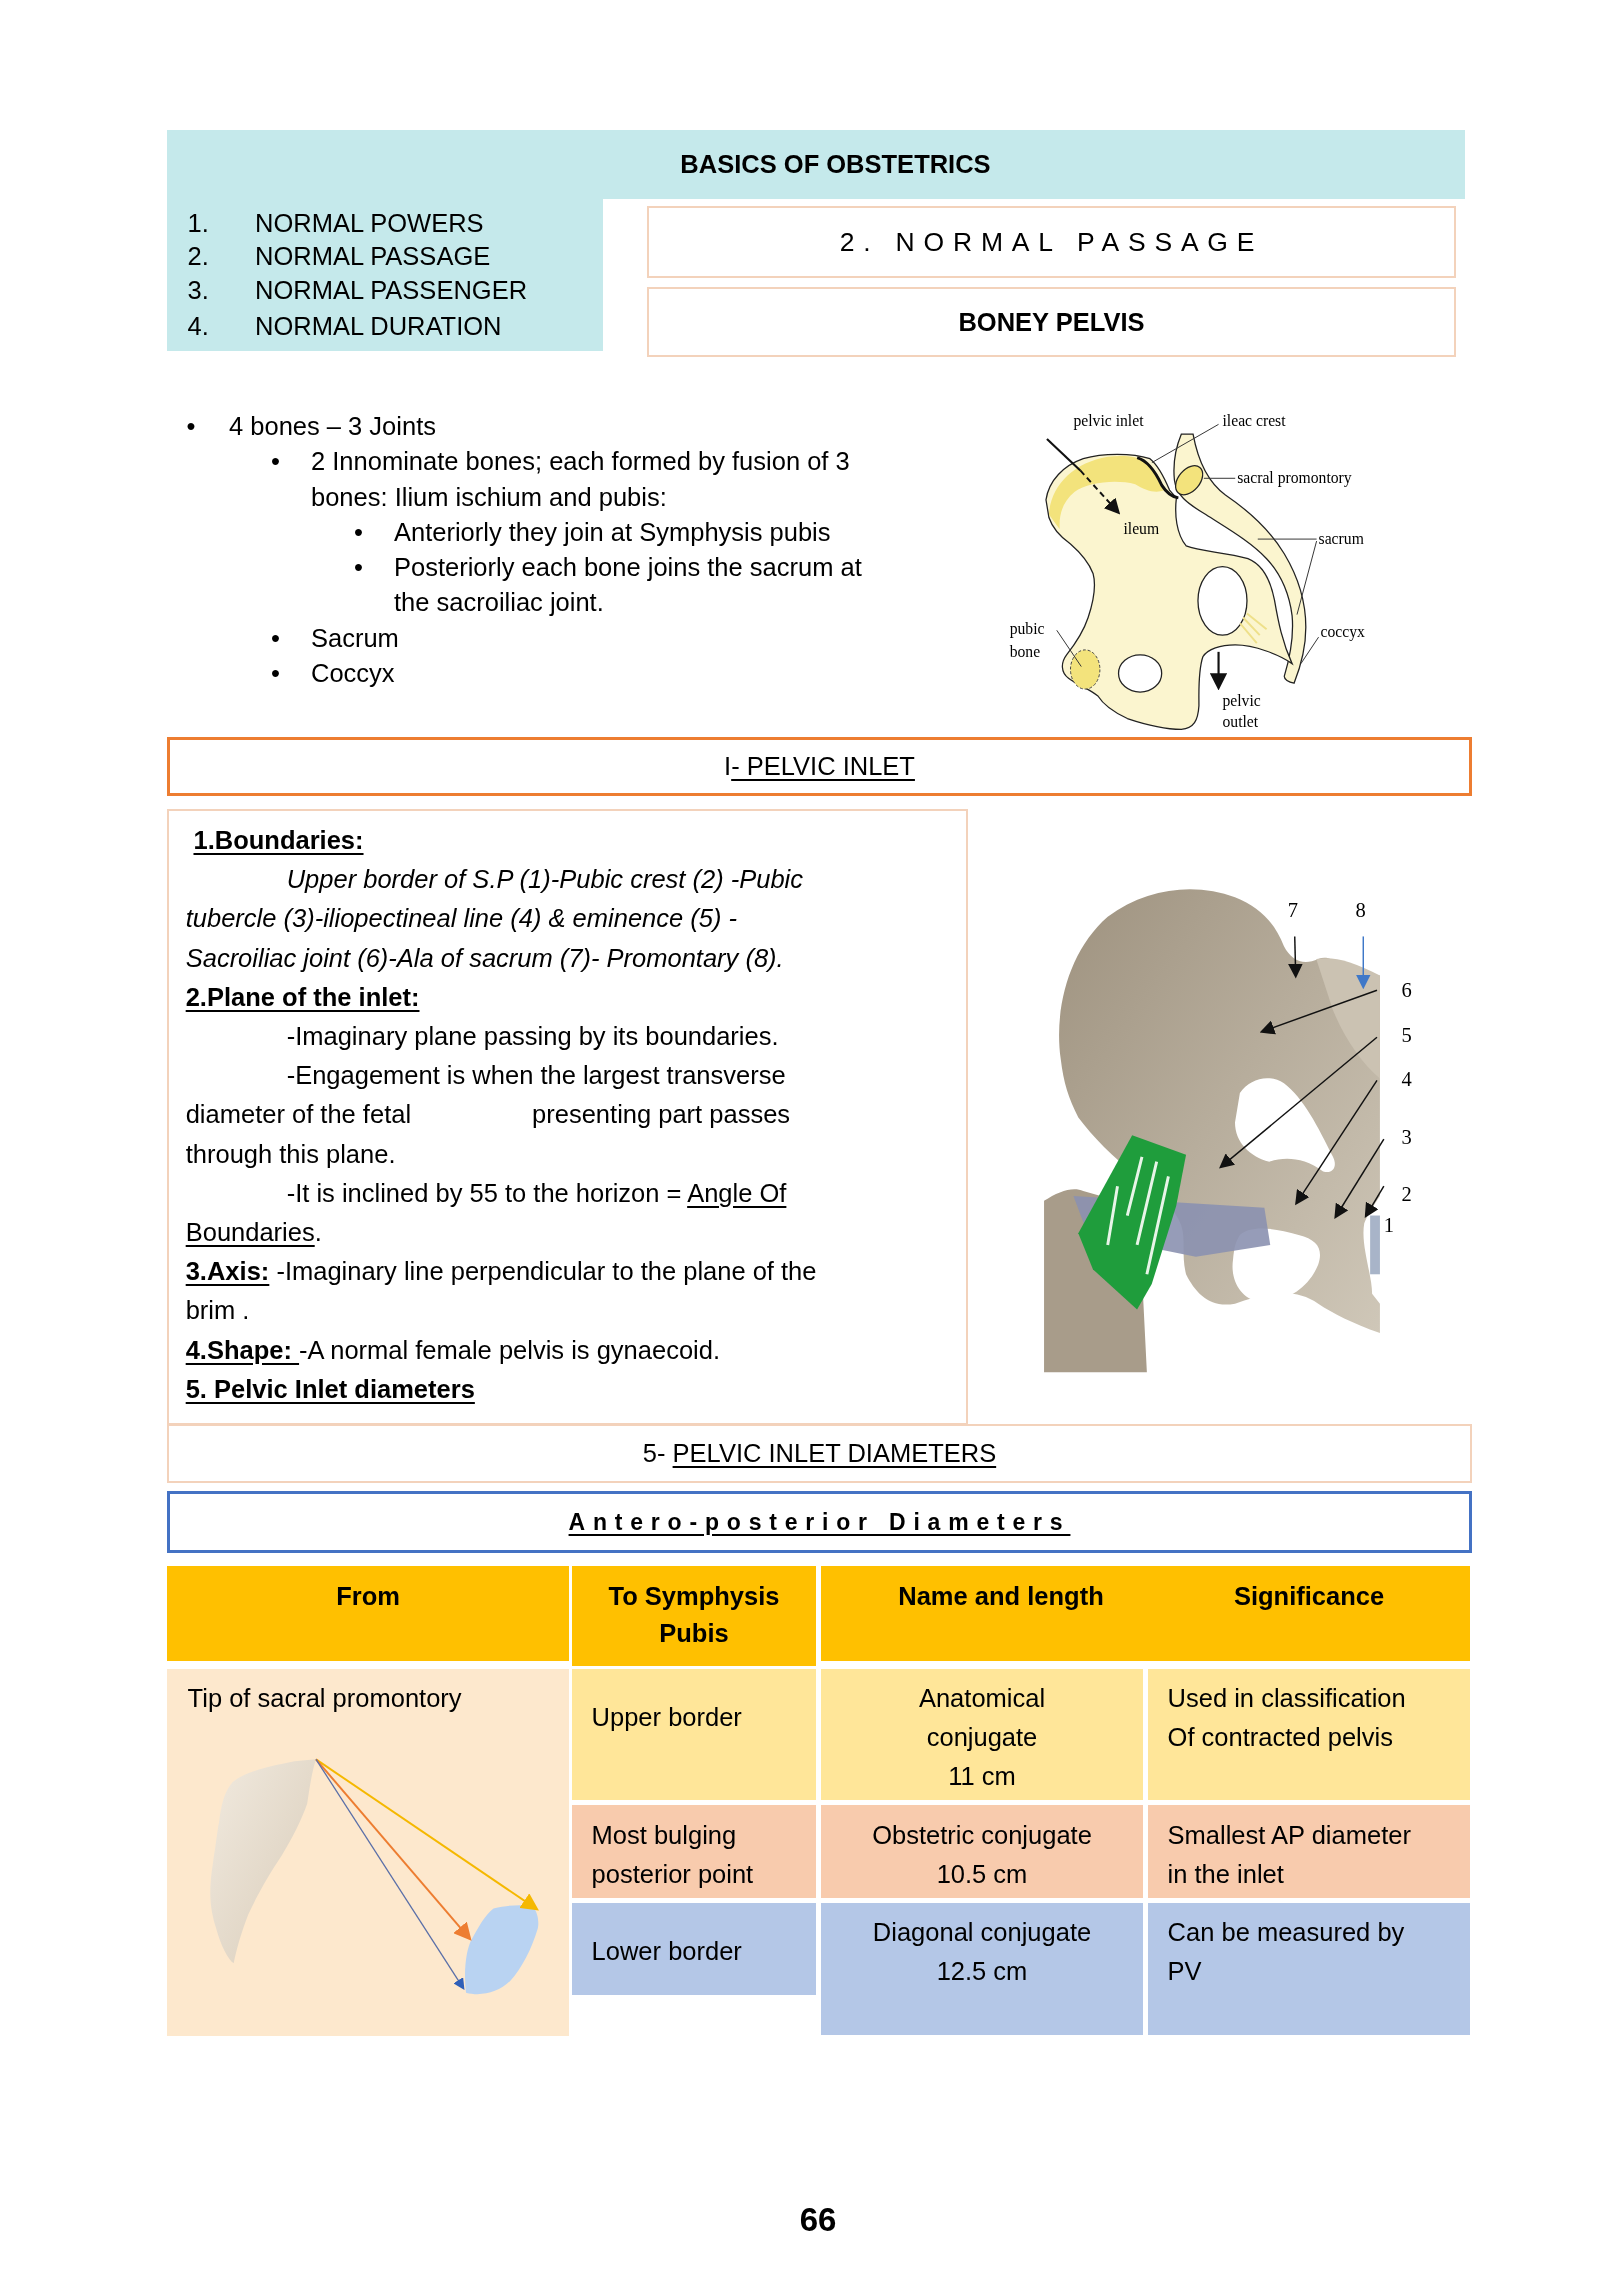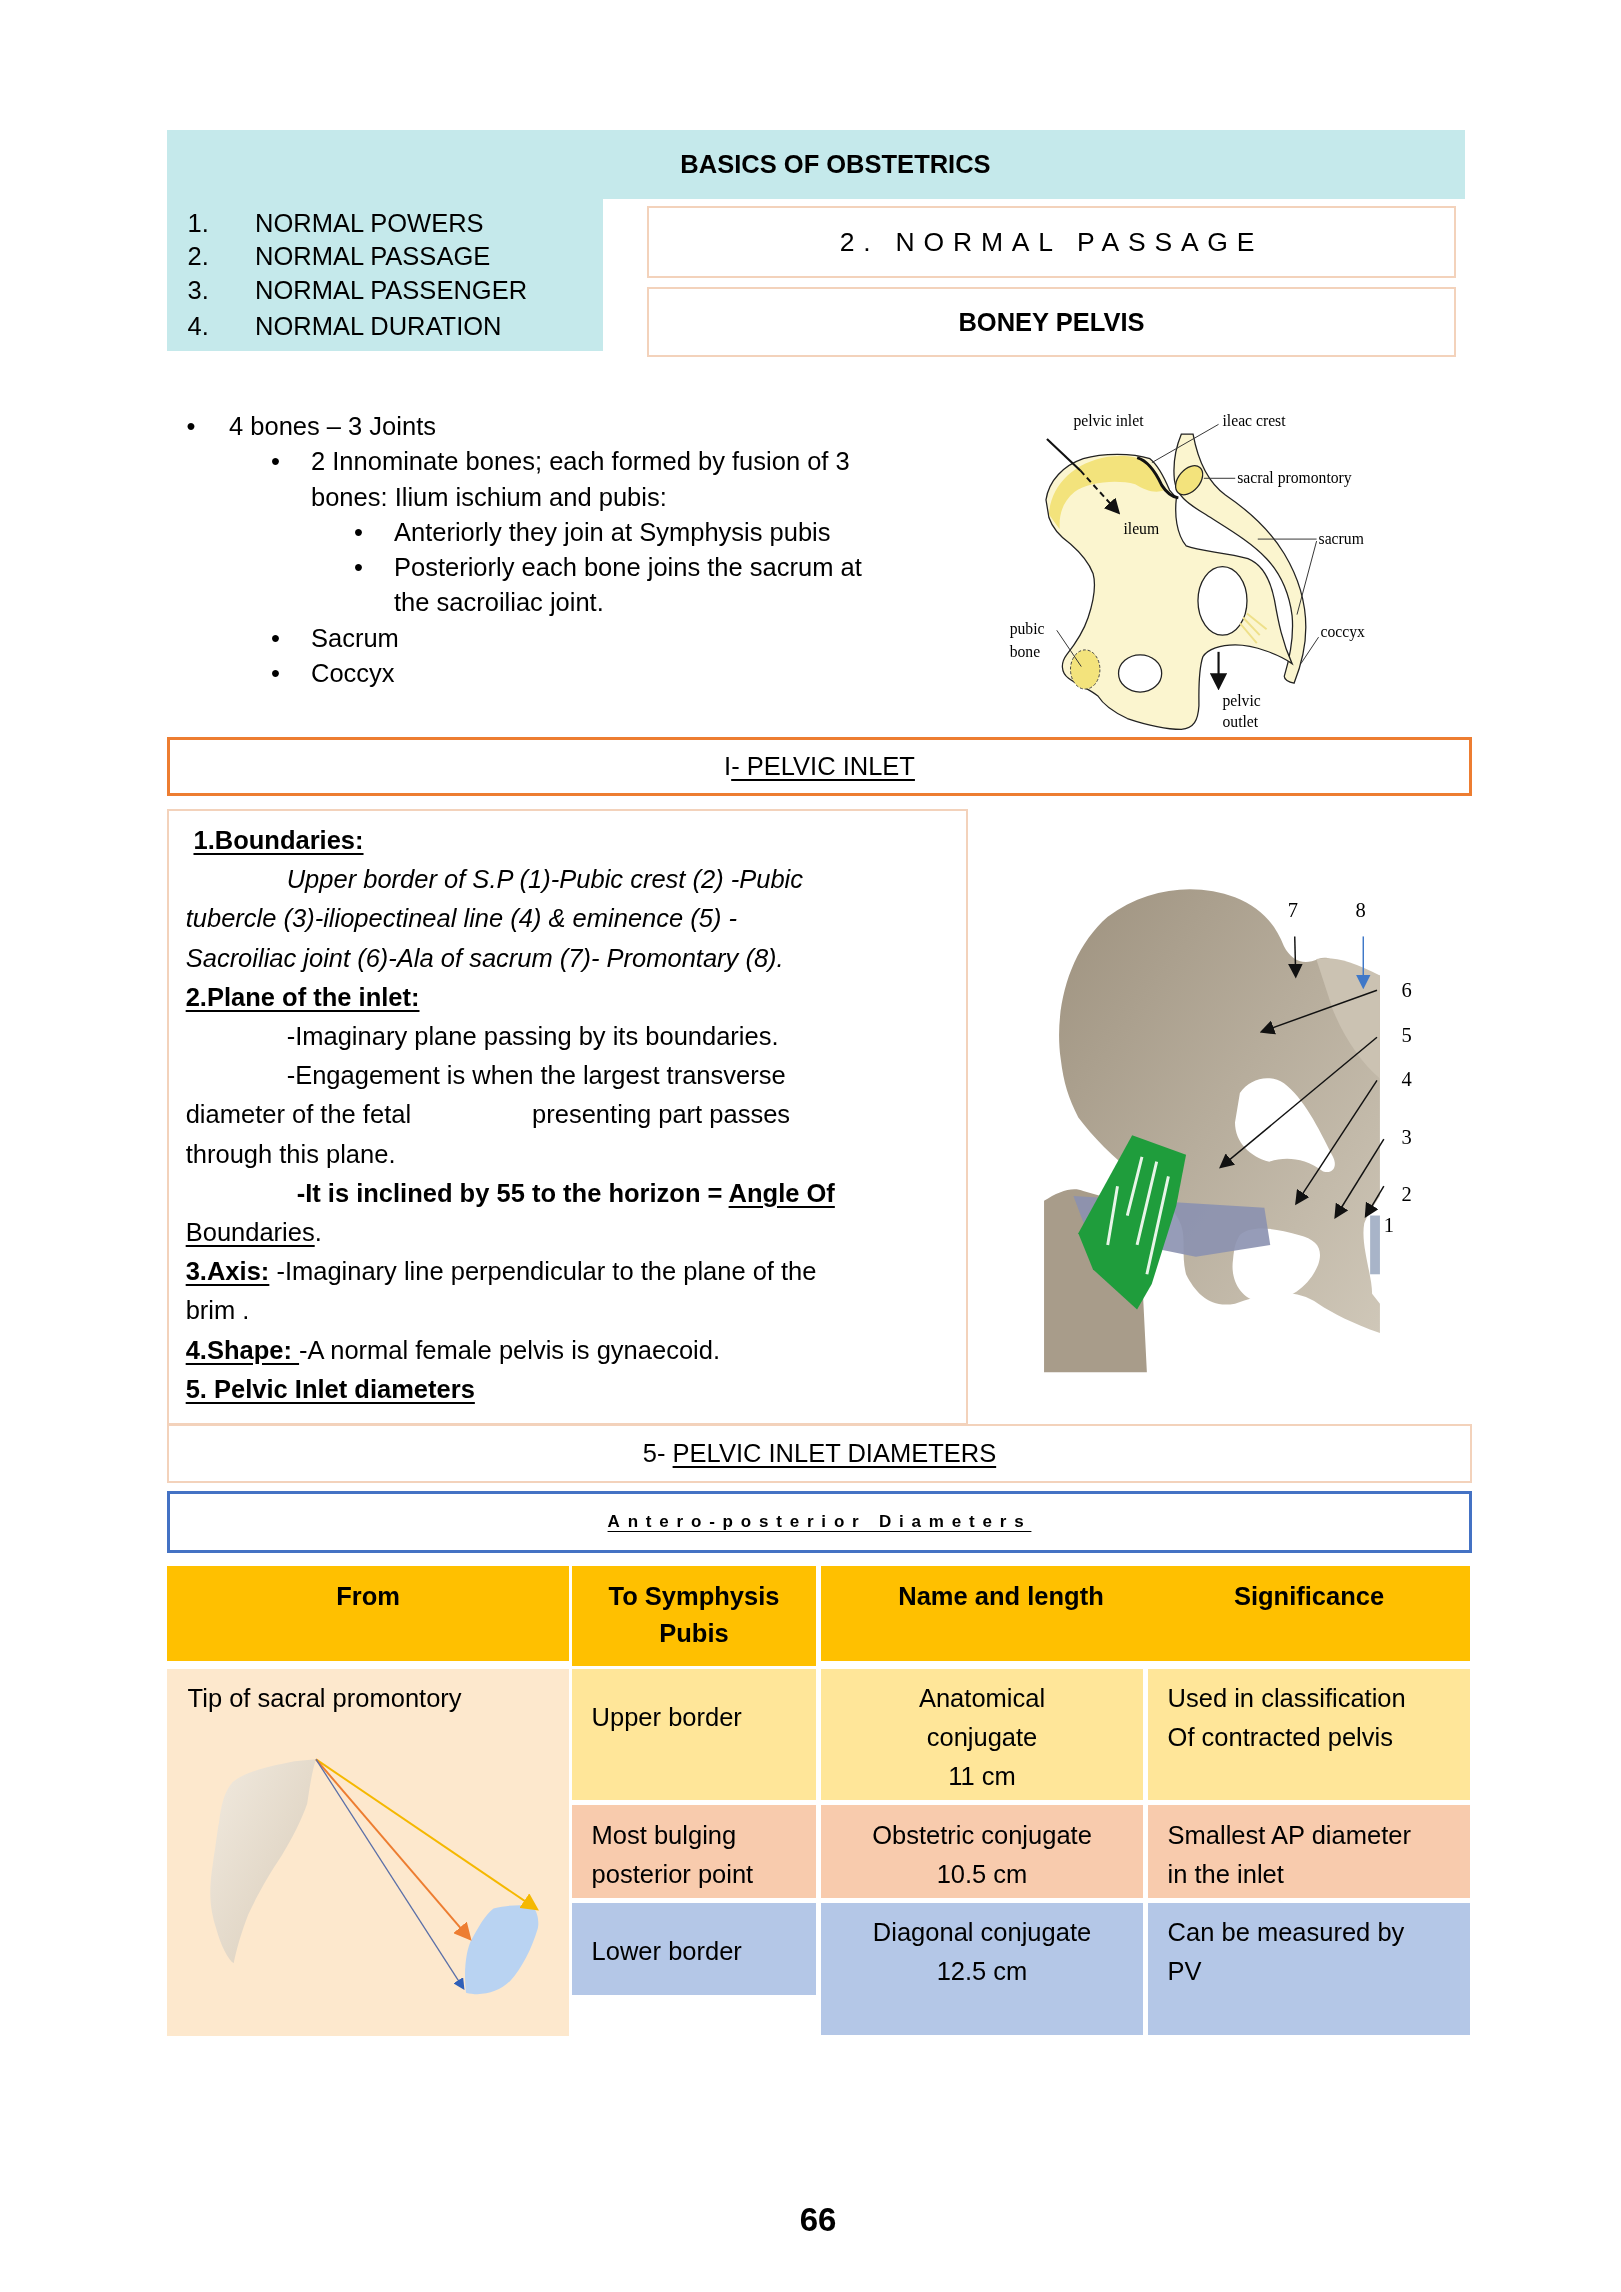--- a/index.html
+++ b/index.html
@@ -163,21 +163,21 @@
       <div class="ln i" style="top:118px;">Sacroiliac joint (6)-Ala of sacrum (7)- Promontary (8).</div>
       <div class="ln" style="top:157px;">
         <span class="b u">2.Plane of the inlet:</span>
       </div>
       <div class="ln" style="top:196px;left:101px;">-Imaginary plane passing by its boundaries.</div>
       <div class="ln" style="top:235px;left:101px;">-Engagement is when the largest transverse</div>
       <div class="ln" style="top:274px;">
         <span>diameter of the fetal</span><span style="margin-left:121px;">presenting part passes</span>
       </div>
       <div class="ln" style="top:314px;">through this plane.</div>
-      <div class="ln" style="top:353px;left:111px;font-weight:bold;">
+      <div class="ln" style="top:353px;left:101px;">
         <span>-It is inclined by 55 to the horizon = </span><span class="u">Angle Of</span>
       </div>
       <div class="ln" style="top:392px;">
         <span class="u">Boundaries</span><span>.</span>
       </div>
       <div class="ln" style="top:431px;">
         <span class="b u">3.Axis:</span><span> -Imaginary line perpendicular to the plane of the</span>
       </div>
       <div class="ln" style="top:470px;">brim .</div>
       <div class="ln" style="top:510px;">
@@ -233,21 +233,21 @@
 
   <div class="abs peach-box" style="left:167px;top:1424px;width:1305px;height:59px;">
     <div class="box-text" style="font-size:25.5px;">
       <span style="white-space:pre;">5- </span>
         <span class="u">PELVIC INLET DIAMETERS </span>
     </div>
   </div>
 
   <div class="abs blue-box" style="left:167px;top:1491px;width:1305px;height:62px;">
     <div class="box-text">
-      <span class="b u" style="font-size:17px;letter-spacing:7.8px;">Antero-posterior Diameters</span>
+      <span class="b u" style="font-size:23px;letter-spacing:7.8px;">Antero-posterior Diameters</span>
     </div>
   </div>
 
   <div>
     <div class="abs hdr" style="left:167px;top:1566px;width:402px;height:95px;">From</div>
     <div class="abs hdr" style="left:572px;top:1566px;width:244px;height:100px;">
       <div>To Symphysis</div>
       <div>Pubis</div>
     </div>
     <div class="abs hdr" style="left:821px;top:1566px;width:360px;height:95px;">Name and length</div>

